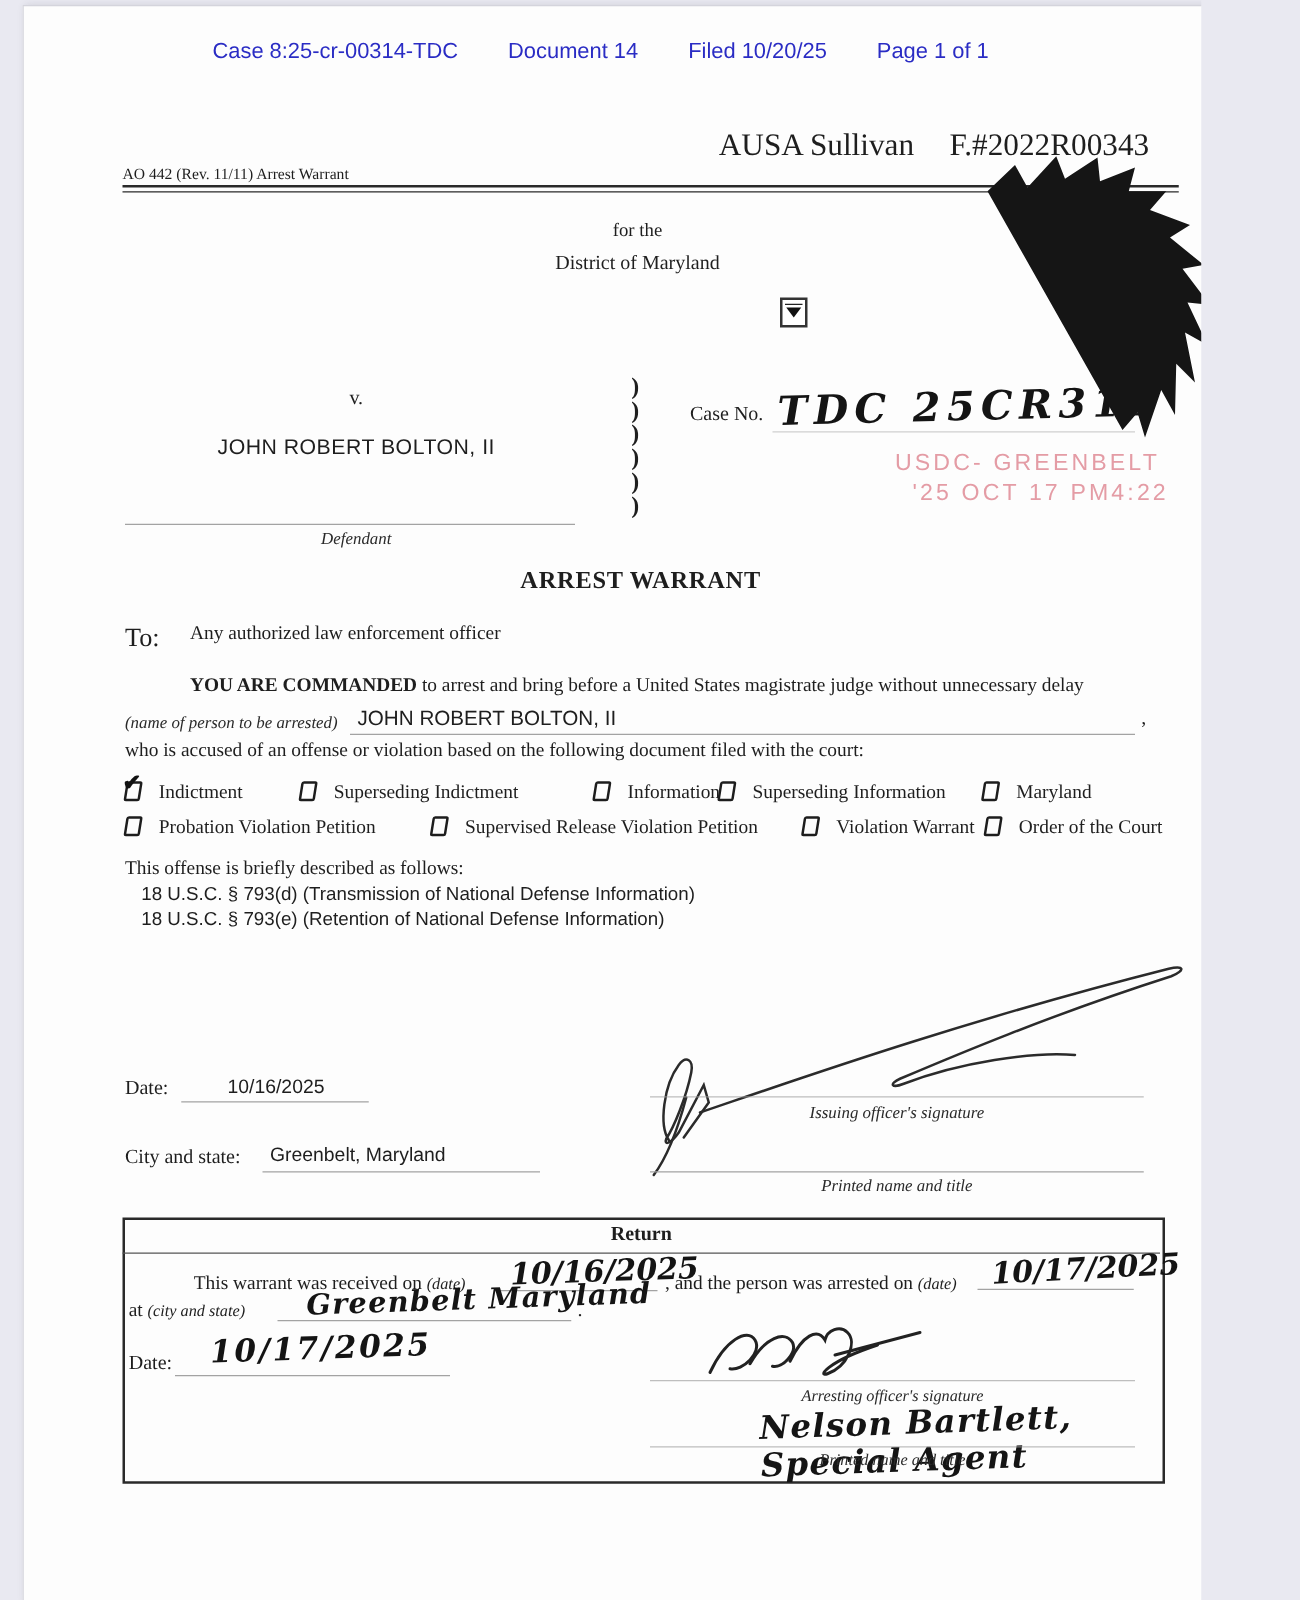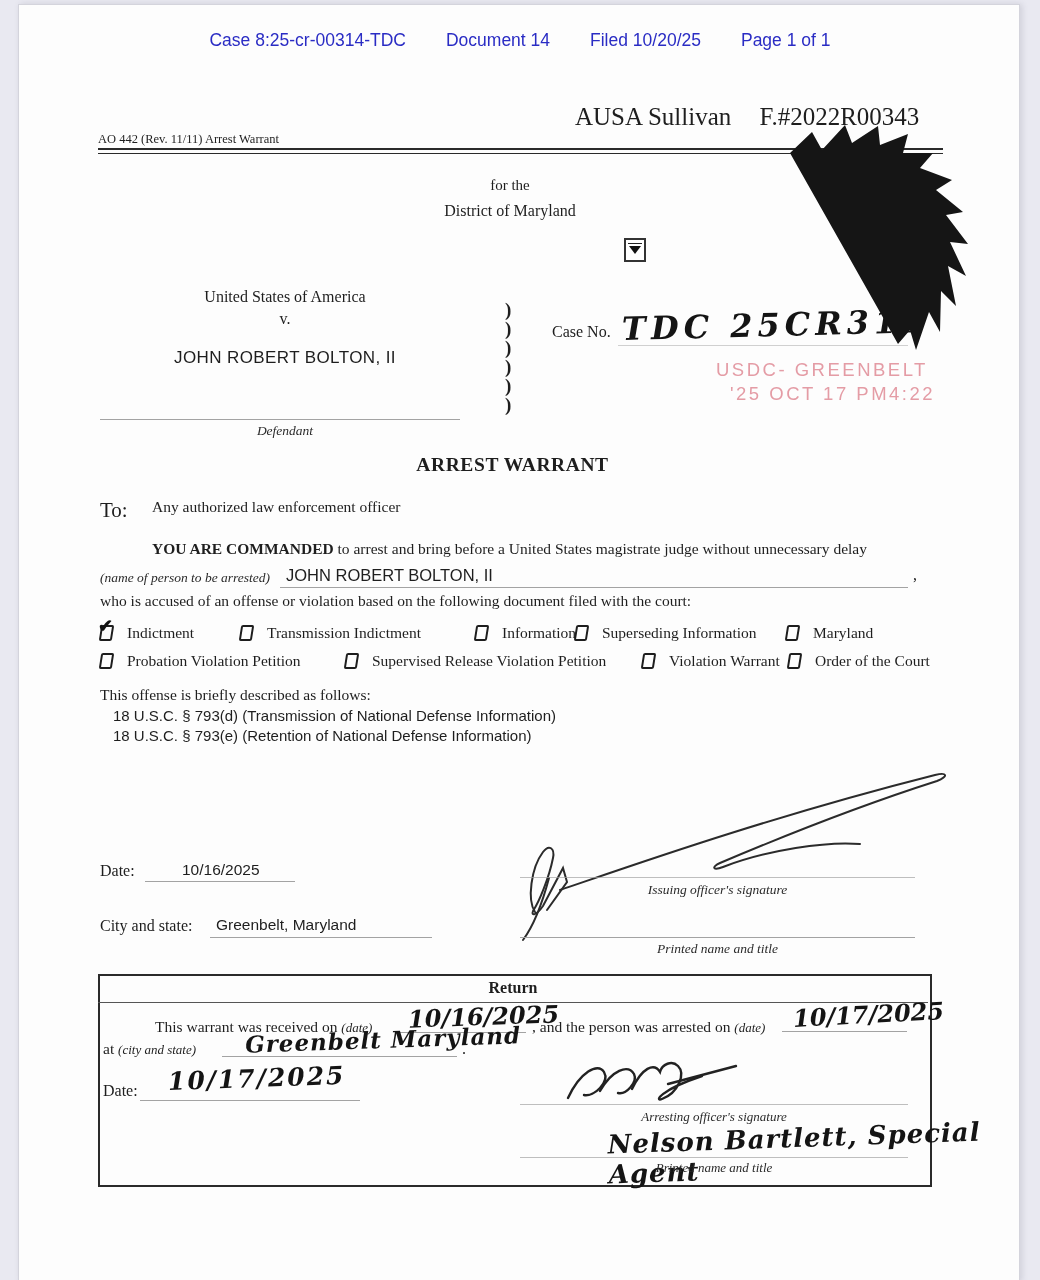--- a/index.html
+++ b/index.html
@@ -1,16 +1,16 @@
 <!DOCTYPE html>
 <html><head>
 <meta charset="utf-8">
 <style>
   html,body { margin:0; padding:0; background:#e9e9f1; }
-  .stage { position:relative; width:1040px; height:1280px; background:#e9e9f1; overflow:hidden;
+  .stage { position:relative; width:961px; height:1280px; background:#e9e9f1; overflow:hidden;
            font-family:"Liberation Serif", serif; color:#1e1e1e; }
   .page { position:absolute; left:18px; top:4px; width:1000px; height:1276px;
           background:#fdfdfd; border:1px solid #d4d4dc; box-shadow:2px 0 6px rgba(60,60,80,.15); }
   .abs { position:absolute; }
   .serif { font-family:"Liberation Serif", serif; }
   .sans  { font-family:"Liberation Sans", sans-serif; }
   .it { font-style:italic; }
   .b { font-weight:bold; }
   .u { position:absolute; border-bottom:1px solid #a3a3a3; height:0; }
   .u2 { position:absolute; border-bottom:1.5px solid #555; height:0; }
@@ -60,21 +60,20 @@
   <div class="abs" style="left:0; top:168px; width:1020px; text-align:center;">
     <div class="serif" style="font-size:15px; margin-top:9px;">for the</div>
     <div class="serif" style="font-size:16px; margin-top:8px;">District of Maryland</div>
   </div>
 
   <div class="abs" style="left:624px; top:238px; width:18px; height:20px; border:2px solid #333; background:#fff;">
     <div style="position:absolute; left:2px; right:2px; top:3px; border-top:1.5px solid #222;"></div>
     <div style="position:absolute; left:3px; top:6px; width:0; height:0; border-left:6px solid transparent; border-right:6px solid transparent; border-top:8px solid #111;"></div>
   </div>
 
-  <div class="abs serif" style="left:120px; top:288px; width:330px; text-align:center; font-size:16px;">United States of America</div>
   <div class="abs serif" style="left:120px; top:310px; width:330px; text-align:center; font-size:16px;">v.</div>
   <div class="abs sans" style="left:120px; top:348px; width:330px; text-align:center; font-size:17px; letter-spacing:.4px;">JOHN ROBERT BOLTON, II</div>
 
   <div class="abs serif" style="left:505px; top:300px; font-size:19px; line-height:19px; font-weight:bold;">
     <div>)</div>
       <div>)</div>
       <div>)</div>
     <div>)</div>
       <div>)</div>
       <div>)</div>
@@ -107,21 +106,21 @@
   <div class="abs serif" style="left:913px; top:566px; font-size:16px;">,</div>
 
   <div class="abs serif" style="left:100px; top:592px; font-size:15.5px;">who is accused of an offense or violation based on the following document filed with the court:</div>
 
   <div class="cb" style="left:100px; top:624px;">
     <span class="boxwrap"><span class="box"></span><span class="tick">✔</span></span>
     <span class="lbl">Indictment</span>
   </div>
   <div class="cb" style="left:240px; top:624px;">
     <span class="boxwrap"><span class="box"></span></span>
-    <span class="lbl">Transmission Indictment</span>
+    <span class="lbl">Superseding Indictment</span>
   </div>
   <div class="cb" style="left:475px; top:624px;">
     <span class="boxwrap"><span class="box"></span></span>
     <span class="lbl">Information</span>
   </div>
   <div class="cb" style="left:575px; top:624px;">
     <span class="boxwrap"><span class="box"></span></span>
     <span class="lbl">Superseding Information</span>
   </div>
   <div class="cb" style="left:786px; top:624px;">

